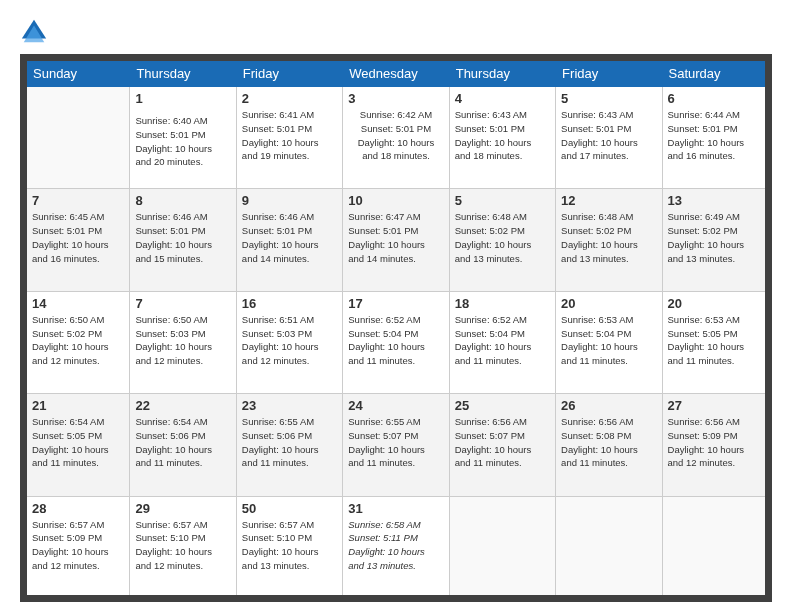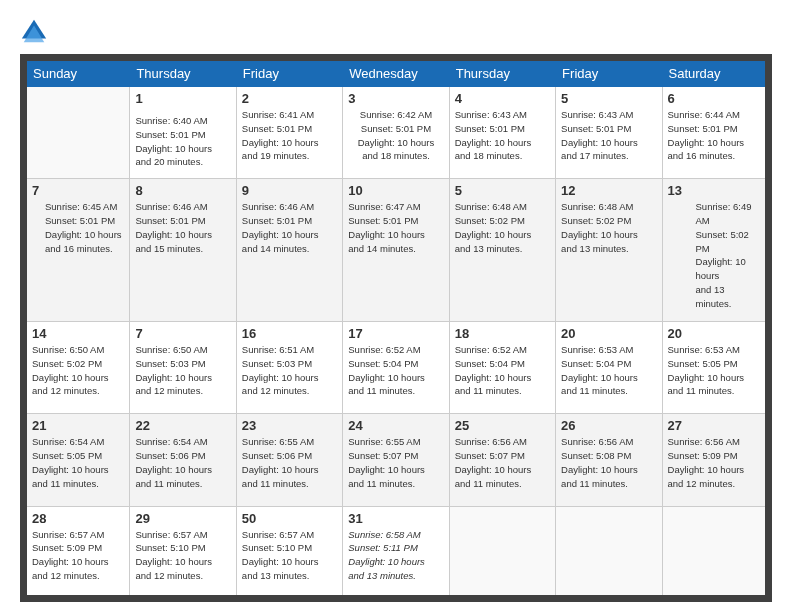--- a/index.html
+++ b/index.html
@@ -172,21 +172,21 @@
             <div class="day-num">6</div>
             <div class="day-info" style="white-space: pre-line;">Sunrise: 6:44 AM
 Sunset: 5:01 PM
 Daylight: 10 hours
 and 16 minutes.</div>
           </td>
         </tr>
         <tr class="row-alt">
           <td>
             <div class="day-num">7</div>
-            <div class="day-info" style="white-space: pre-line; margin-left: 13px;">Sunrise: 6:45 AM
+            <div class="day-info" style="white-space: pre-line;">Sunrise: 6:45 AM
 Sunset: 5:01 PM
 Daylight: 10 hours
 and 16 minutes.</div>
           </td>
           <td>
             <div class="day-num">8</div>
             <div class="day-info" style="white-space: pre-line;">Sunrise: 6:46 AM
 Sunset: 5:01 PM
 Daylight: 10 hours
 and 15 minutes.</div>
@@ -214,21 +214,21 @@
           </td>
           <td>
             <div class="day-num">12</div>
             <div class="day-info" style="white-space: pre-line;">Sunrise: 6:48 AM
 Sunset: 5:02 PM
 Daylight: 10 hours
 and 13 minutes.</div>
           </td>
           <td>
             <div class="day-num">13</div>
-            <div class="day-info" style="white-space: pre-line; margin-left: 28px;">Sunrise: 6:49 AM
+            <div class="day-info" style="white-space: pre-line;">Sunrise: 6:49 AM
 Sunset: 5:02 PM
 Daylight: 10 hours
 and 13 minutes.</div>
           </td>
         </tr>
         <tr>
           <td>
             <div class="day-num">14</div>
             <div class="day-info" style="white-space: pre-line;">Sunrise: 6:50 AM
 Sunset: 5:02 PM

